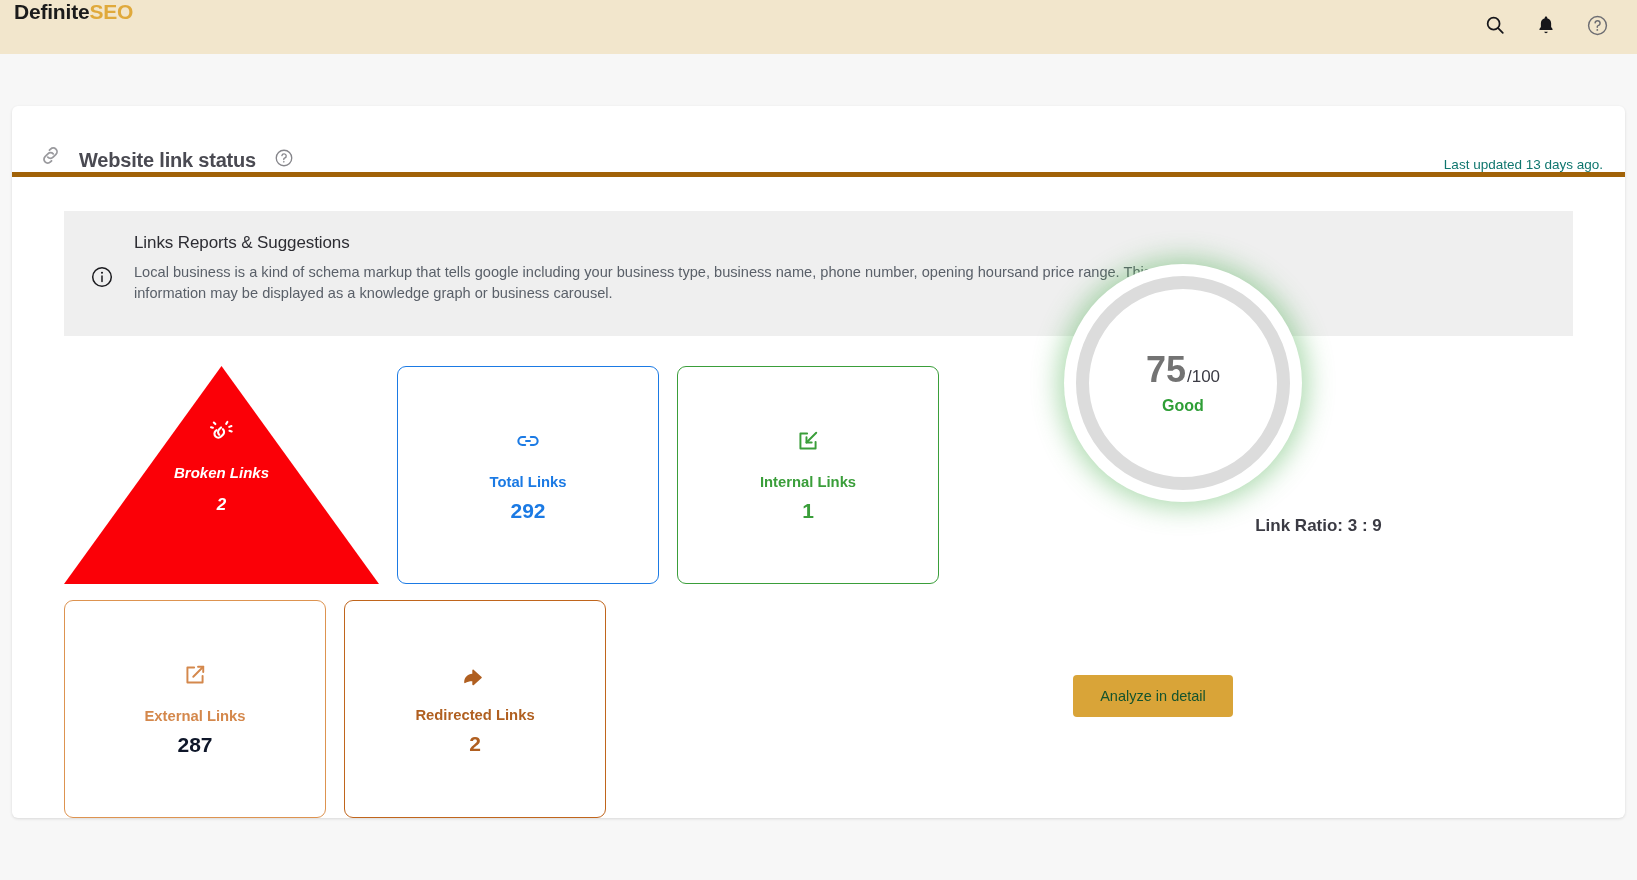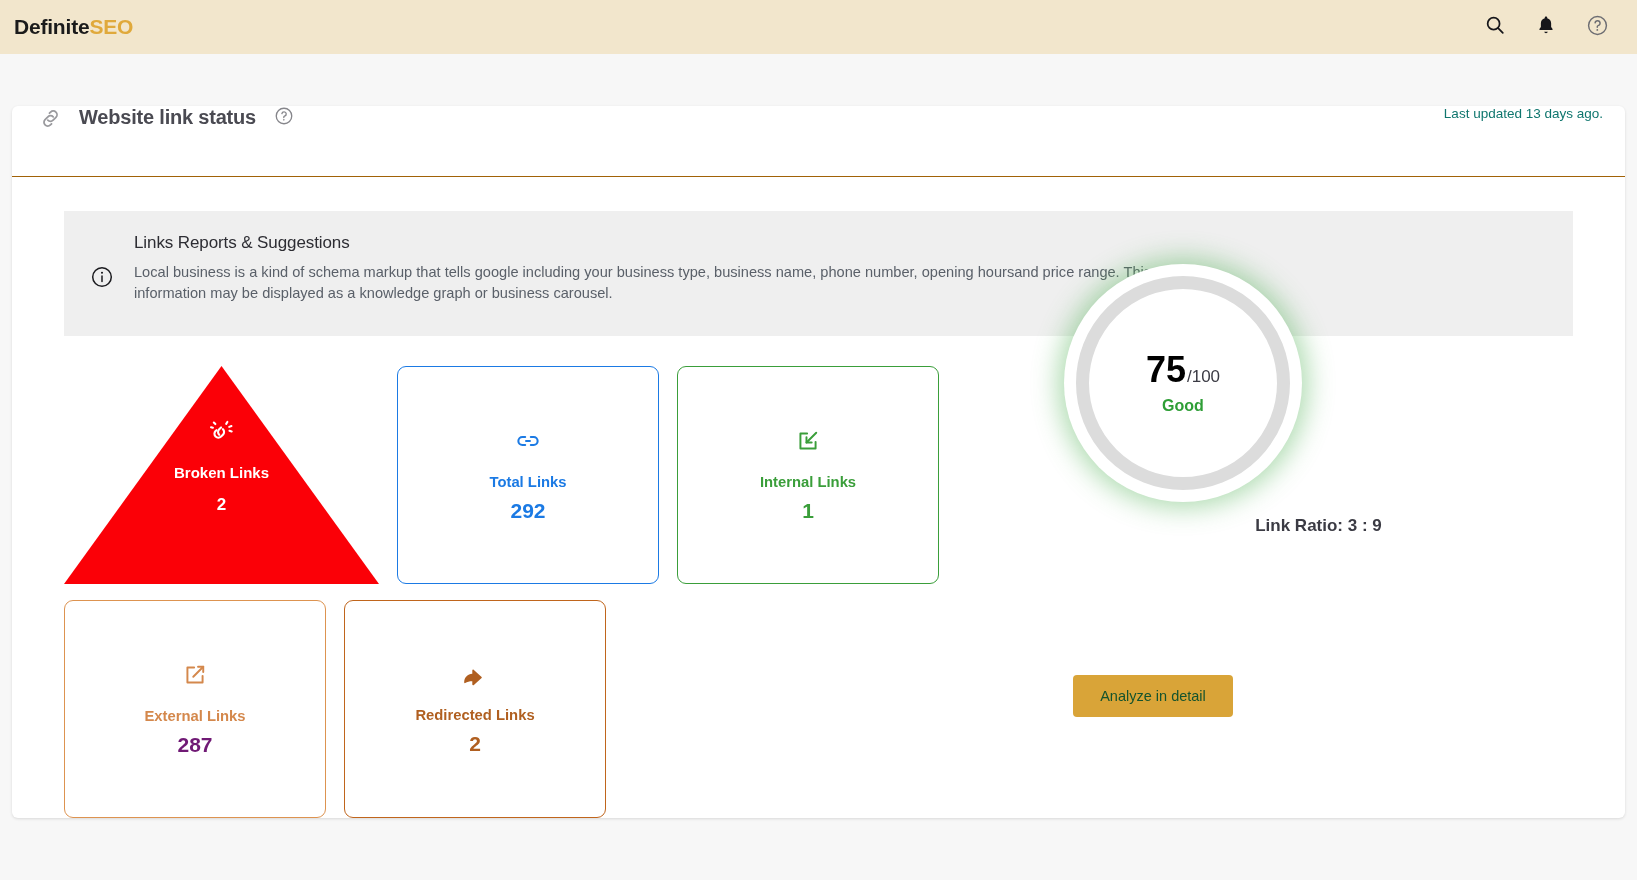--- a/index.html
+++ b/index.html
@@ -9,21 +9,20 @@
     overflow: hidden;
     background: #f7f7f7;
     font-family: "Liberation Sans", sans-serif;
   }
 
   
   .topbar {
     height: 54px;
     background: #f2e6cc;
     display: flex;
-    align-items: center;
     padding: 0 20px 0 14px;
     position: relative;
   }
   .logo {
     font-size: 21px;
     font-weight: bold;
     letter-spacing: -0.2px;
     white-space: nowrap;
   }
   .logo .part-a { color: #1b1b1b; }
@@ -44,23 +43,23 @@
     background: #ffffff;
     border-radius: 6px;
     box-shadow: 0 1px 3px rgba(0,0,0,0.12);
     margin-top: 52px;
     overflow: hidden;
   }
 
   .card-head {
     height: 71px;
     display: flex;
-    align-items: flex-start;
+    align-items: flex-end;
     padding: 0 22px 0 26px;
-    border-bottom: 1px solid #a16207;
+    border-bottom: 5px solid #a16207;
   }
   .card-head .chain { margin-right: 16px; display: block; }
   .card-title {
     font-size: 20px;
     font-weight: bold;
     color: #4a4a52;
     letter-spacing: -0.2px;
   }
   .card-head .help { margin-left: 18px; display: block; cursor: pointer; }
   .head-right {
@@ -124,20 +123,21 @@
 
   .row-top { display: flex; gap: 18px; align-items: flex-start; }
   .row-bot { display: flex; gap: 18px; margin-top: 16px; align-items: flex-start; }
 
   
   .tri-tile {
     width: 315px;
     height: 218px;
     position: relative;
     flex: 0 0 auto;
+    font-style: italic;
   }
   .tri-shape {
     position: absolute;
     inset: 0;
     background: #fb0007;
     clip-path: polygon(50% 0%, 100% 100%, 0% 100%);
   }
   .tri-inner {
     position: absolute;
     left: 0; right: 0;
@@ -173,21 +173,21 @@
   .m-card .m-ic { margin-bottom: 16px; }
   .m-card .m-lbl { font-size: 14.8px; font-weight: bold; }
   .m-card .m-val { font-size: 21px; font-weight: bold; margin-top: 9px; }
 
   .c-blue   { border-color: #1b7ae4; }
   .c-blue   .m-lbl, .c-blue .m-val   { color: #1b7ae4; }
   .c-green  { border-color: #3a9e3a; }
   .c-green  .m-lbl, .c-green .m-val  { color: #3a9e3a; }
   .c-orange { border-color: #dd9350; }
   .c-orange .m-lbl { color: #d4884c; }
-  .c-orange .m-val { color: #701a75; }
+  .c-orange .m-val { color: #0f172a; }
   .c-brown  { border-color: #c0651c; }
   .c-brown  .m-lbl, .c-brown .m-val  { color: #b05f20; }
 
   
   .metrics-right {
     flex: 1;
     position: relative;
   }
   .gauge {
     position: absolute;
@@ -214,21 +214,21 @@
     justify-content: center;
   }
   .gauge-score {
     display: flex;
     align-items: baseline;
     line-height: 1;
   }
   .gauge-num {
     font-size: 36px;
     font-weight: bold;
-    color: #000000;
+    color: #737373;
   }
   .gauge-max {
     font-size: 17px;
     color: #3b3b44;
     margin-left: 1px;
   }
   .gauge-grade {
     margin-top: 9px;
     font-size: 16px;
     font-weight: bold;

